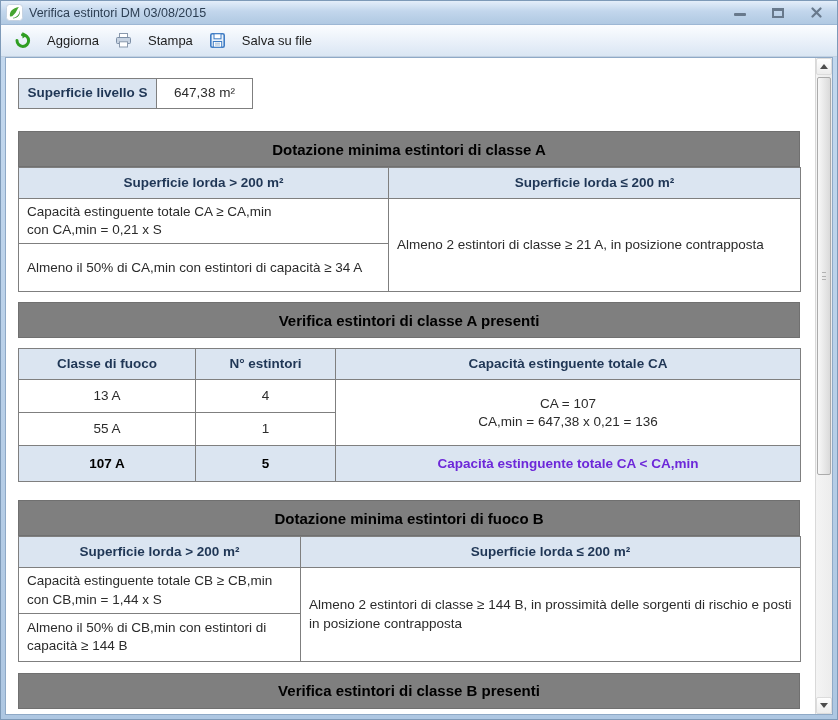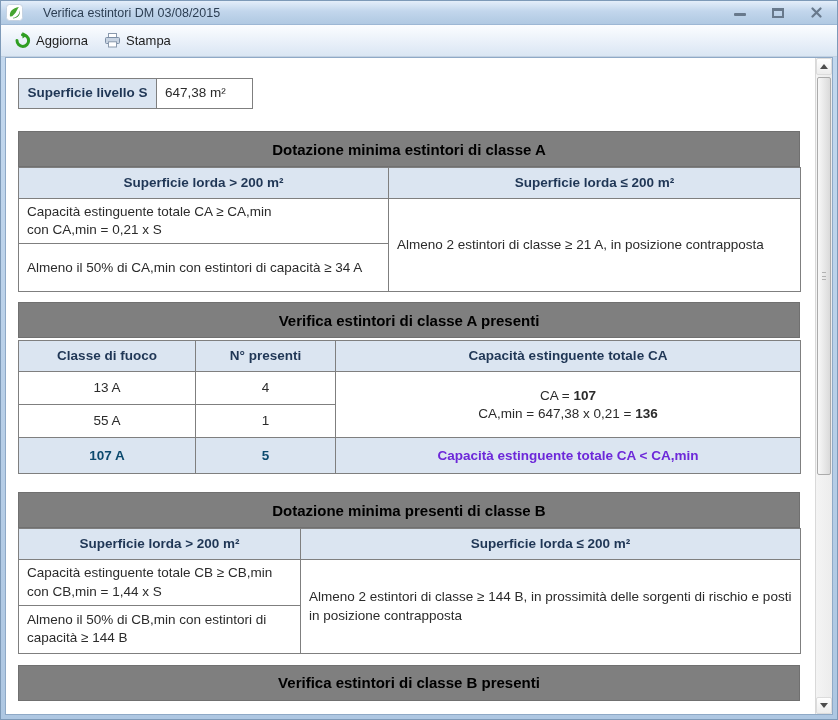--- a/index.html
+++ b/index.html
@@ -1,33 +1,33 @@
 <!DOCTYPE html>
 <html><head>
 <meta charset="utf-8">
 <style>
   *{box-sizing:border-box;margin:0;padding:0}
   html,body{width:838px;height:720px}
   body{font-family:"Liberation Sans",sans-serif;overflow:hidden;background:#aec7e2}
   .window{width:838px;height:720px;display:flex;flex-direction:column;border:1px solid #7e9ab8;background:#b9cfe7}
 
   
-  .titlebar{flex:0 0 24px;height:24px;display:flex;align-items:center;gap:20px;padding:0 10px 0 5px;
+  .titlebar{flex:0 0 24px;height:24px;display:flex;align-items:center;gap:6px;padding:0 10px 0 5px;
     background:linear-gradient(#e4eefa,#c2d6ec 45%,#b0c9e2);border-bottom:1px solid #9db7d4}
   .title-text{font-size:12.5px;color:#2c3e52;margin-right:auto}
   .app-icon{width:17px;height:17px;display:flex}
   .win-controls{display:flex;align-items:center;gap:16px}
   .wbtn{width:22px;height:16px;display:flex;align-items:center;justify-content:center;cursor:pointer}
   .glyph-min{width:12px;height:3px;background:#68798c;border-radius:1px;margin-top:4px}
   .glyph-max{width:12px;height:10px;border:2px solid #68798c;border-top-width:3px;background:#fff0}
 
   
   .toolbar{flex:0 0 32px;height:32px;display:flex;align-items:center;gap:2px;padding:0 6px;
     background:linear-gradient(#fbfdff,#e9f0f9 55%,#dae6f3);border-bottom:1px solid #c2d1e2}
-  .tbtn{display:flex;align-items:center;gap:5px;padding:3px 7px;font-size:13px;color:#1c1c1c;
+  .tbtn{display:flex;align-items:center;gap:16px;padding:3px 7px;font-size:13px;color:#1c1c1c;
     background:transparent;border:0;border-radius:3px;cursor:pointer;font-family:"Liberation Sans",sans-serif}
   .tbtn .ticon{display:flex;width:17px;height:17px}
 
   
   .window-body{flex:1;display:flex;min-height:0;padding:0 4px 4px;background:linear-gradient(#c3d8ee,#aec7e2)}
   .client-wrap{flex:1;display:flex;min-width:0;border:1px solid #8fa9c6;background:#fff}
   .client{flex:1;overflow:hidden;background:#fff;padding:20px 0 0 12px}
   .report{width:782px}
 
   
@@ -46,31 +46,31 @@
   
   .band{width:782px;height:36px;background:#7f7f7f;border:1px solid #707070;color:#000000;
     font-weight:bold;font-size:15px;display:flex;align-items:center;justify-content:center}
   table{border-collapse:collapse;table-layout:fixed;width:782px;font-size:13.5px;color:#2b2b2b}
   td{border:1px solid #7f7f7f;background:#fff;padding:4px 8px;vertical-align:middle;line-height:1.35}
   tr.head td{background:#dbe5f1;font-weight:bold;color:#1f3655;text-align:center;height:31px}
 
   .info-table{width:234px;margin-bottom:22px}
   .info-table td{height:30px}
   .info-table td.hd{width:138px;background:#dbe5f1;font-weight:bold;color:#1f3655;text-align:center}
-  .info-table td.val{width:96px;text-align:left;padding-right:8px}
+  .info-table td.val{width:96px;text-align:center;padding-right:8px}
   .info-table td.val-center{width:96px;text-align:center}
 
   .dot-table td.req1{height:37px}
   .dot-table td.req2{height:48px}
   .ver-table td{text-align:center}
   .ver-table td.datacell{height:33px}
-  .ver-table td.footcell{height:36px;background:#dbe5f1;font-weight:bold;color:#0c4a6e}
+  .ver-table td.footcell{height:36px;background:#dbe5f1;font-weight:bold;color:#000000}
   .ver-table td.result{color:#6d28d9;font-weight:bold;background:#dbe5f1}
-  .ca-bold{font-weight:bold}
-  .mt10{margin-top:10px}.mt18{margin-top:18px}.mt11{margin-top:11px}.mt2{margin-top:2px}
+  .ca-bold{font-weight:normal}
+  .mt10{margin-top:10px}.mt18{margin-top:18px}.mt11{margin-top:11px}.mt2{margin-top:10px}
 </style>
 </head>
 <body>
 
 <div class="window">
 
   <div class="titlebar">
     <span class="app-icon">
       <svg width="17" height="17" viewBox="0 0 17 17">
         <rect x="0.5" y="0.5" width="16" height="16" rx="3" fill="#ffffff" stroke="#c6d3e2"></rect>
@@ -108,20 +108,32 @@
       <span class="ticon">
         <svg width="17" height="17" viewBox="0 0 17 17">
           <rect x="4.5" y="1.5" width="8" height="4" fill="#ffffff" stroke="#8a99ad"></rect>
           <rect x="1.5" y="5.5" width="14" height="6" rx="1" fill="#c7d3e2" stroke="#7d8fa6"></rect>
           <circle cx="13" cy="7.5" r="0.9" fill="#5f7causes" opacity="0"></circle>
           <rect x="4.5" y="9.8" width="8" height="5.2" fill="#ffffff" stroke="#8a99ad"></rect>
         </svg>
       </span>
       <span>Stampa</span>
     </button>
+    <button class="tbtn">
+      <span class="ticon">
+        <svg width="17" height="17" viewBox="0 0 17 17">
+          <rect x="1.8" y="1.8" width="13.4" height="13.4" rx="1.5" fill="#eaf3fc" stroke="#3f7cc4" stroke-width="1.6"></rect>
+          <rect x="5" y="1.8" width="7" height="5" fill="#ffffff" stroke="#3f7cc4"></rect>
+          <rect x="4.3" y="9.5" width="8.4" height="5.7" fill="#ffffff" stroke="#3f7cc4"></rect>
+          <line x1="6" y1="11.2" x2="11" y2="11.2" stroke="#9db8d4" stroke-width="1"></line>
+          <line x1="6" y1="13" x2="11" y2="13" stroke="#9db8d4" stroke-width="1"></line>
+        </svg>
+      </span>
+      <span>Salva su file</span>
+    </button>
   </div>
 
   <div class="window-body">
     <div class="client-wrap">
       <div class="client">
         <div class="report">
 
           <table class="info-table">
             <tbody>
             <tr>
@@ -158,21 +170,21 @@
           <div class="band mt10">Verifica estintori di classe A presenti</div>
           <table class="ver-table mt2">
             <colgroup>
                 <col style="width:177px">
                 <col style="width:140px">
                 <col style="width:465px">
               </colgroup>
             <tbody>
                 <tr class="head">
               <td>Classe di fuoco</td>
-              <td>N° presenti</td>
+              <td>N° estintori</td>
               <td>Capacità estinguente totale CA</td>
             </tr>
             <tr>
               <td class="datacell">13 A</td>
               <td class="datacell">4</td>
               <td rowspan="2">
                 <div><span>CA = </span><span class="ca-bold">107</span></div>
                 <div><span>CA,min = 647,38 x 0,21 = </span><span class="ca-bold">136</span></div>
               </td>
             </tr>
@@ -181,21 +193,21 @@
               <td class="datacell">1</td>
             </tr>
             <tr>
               <td class="footcell">107 A</td>
               <td class="footcell">5</td>
               <td class="footcell result">Capacità estinguente totale CA &lt; CA,min</td>
             </tr>
           </tbody>
             </table>
 
-          <div class="band mt18">Dotazione minima presenti di classe B</div>
+          <div class="band mt18">Dotazione minima estintori di fuoco B</div>
           <table class="dot-table">
             <colgroup>
                 <col style="width:282px">
                 <col style="width:500px">
               </colgroup>
             <tbody>
                 <tr class="head">
               <td>Superficie lorda &gt; 200 m²</td>
               <td>Superficie lorda ≤ 200 m²</td>
             </tr>

